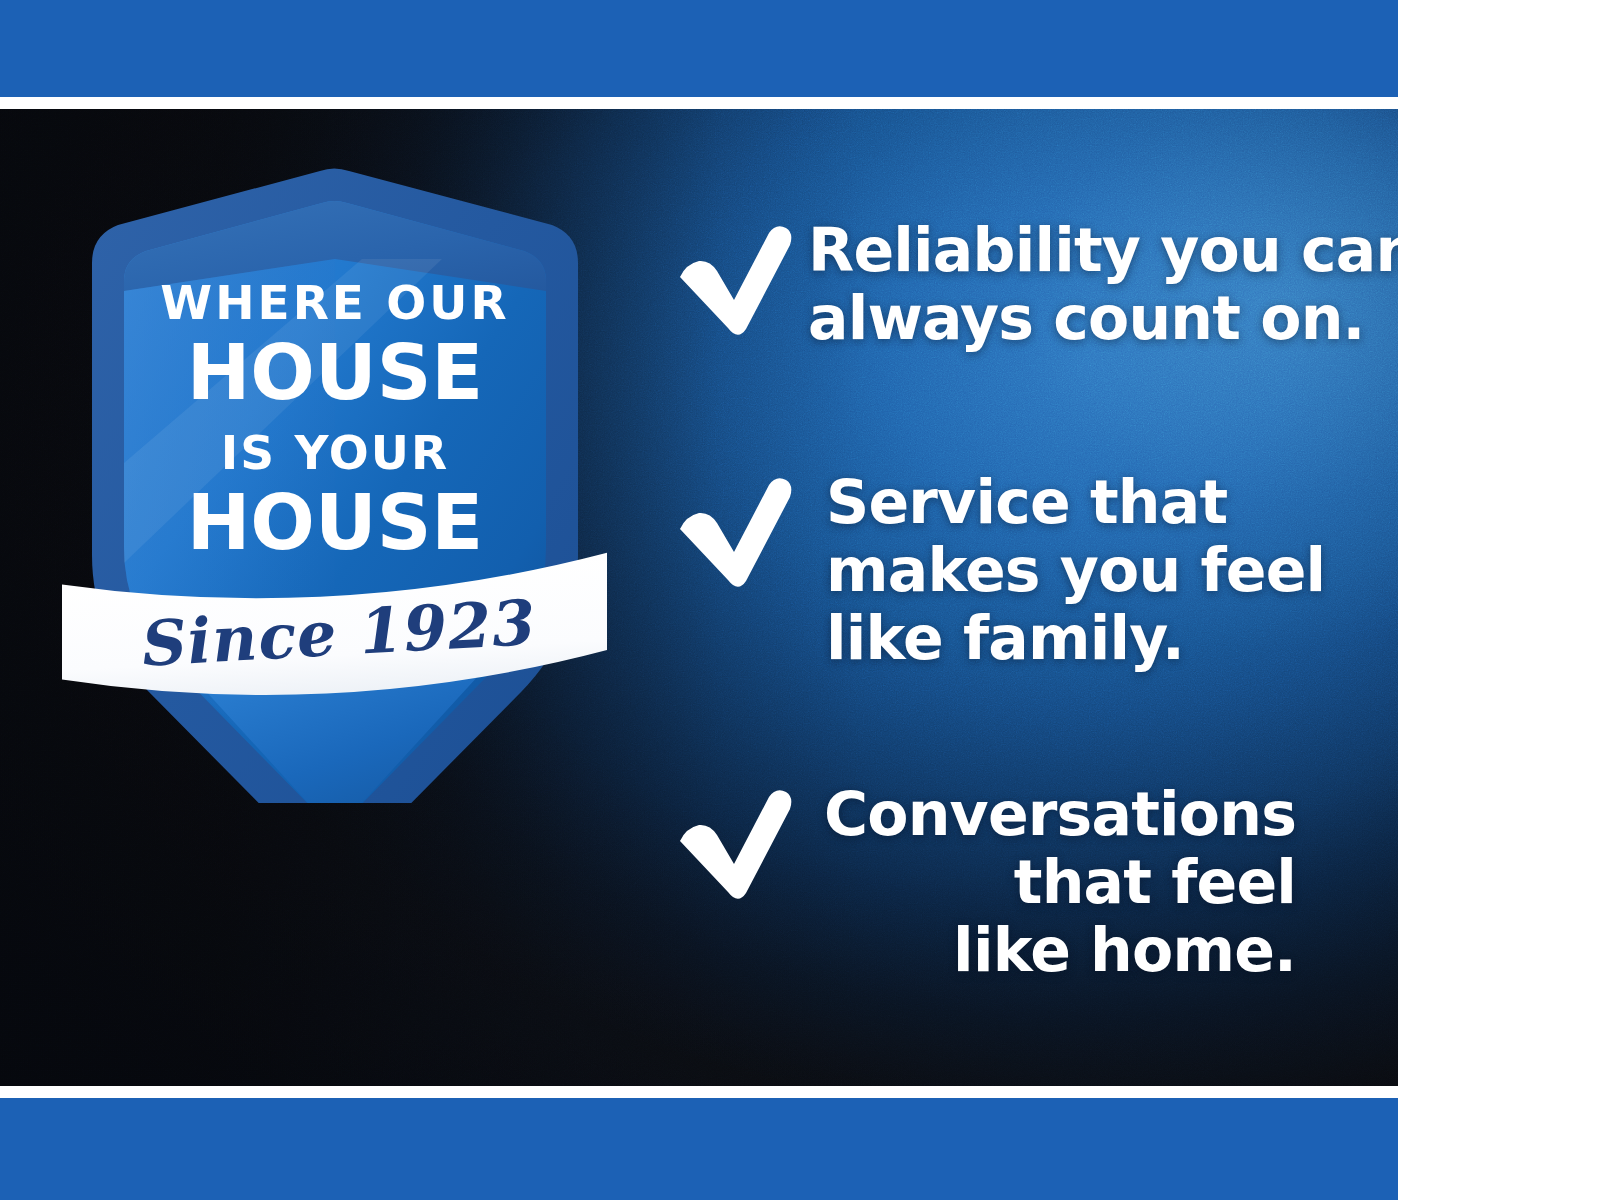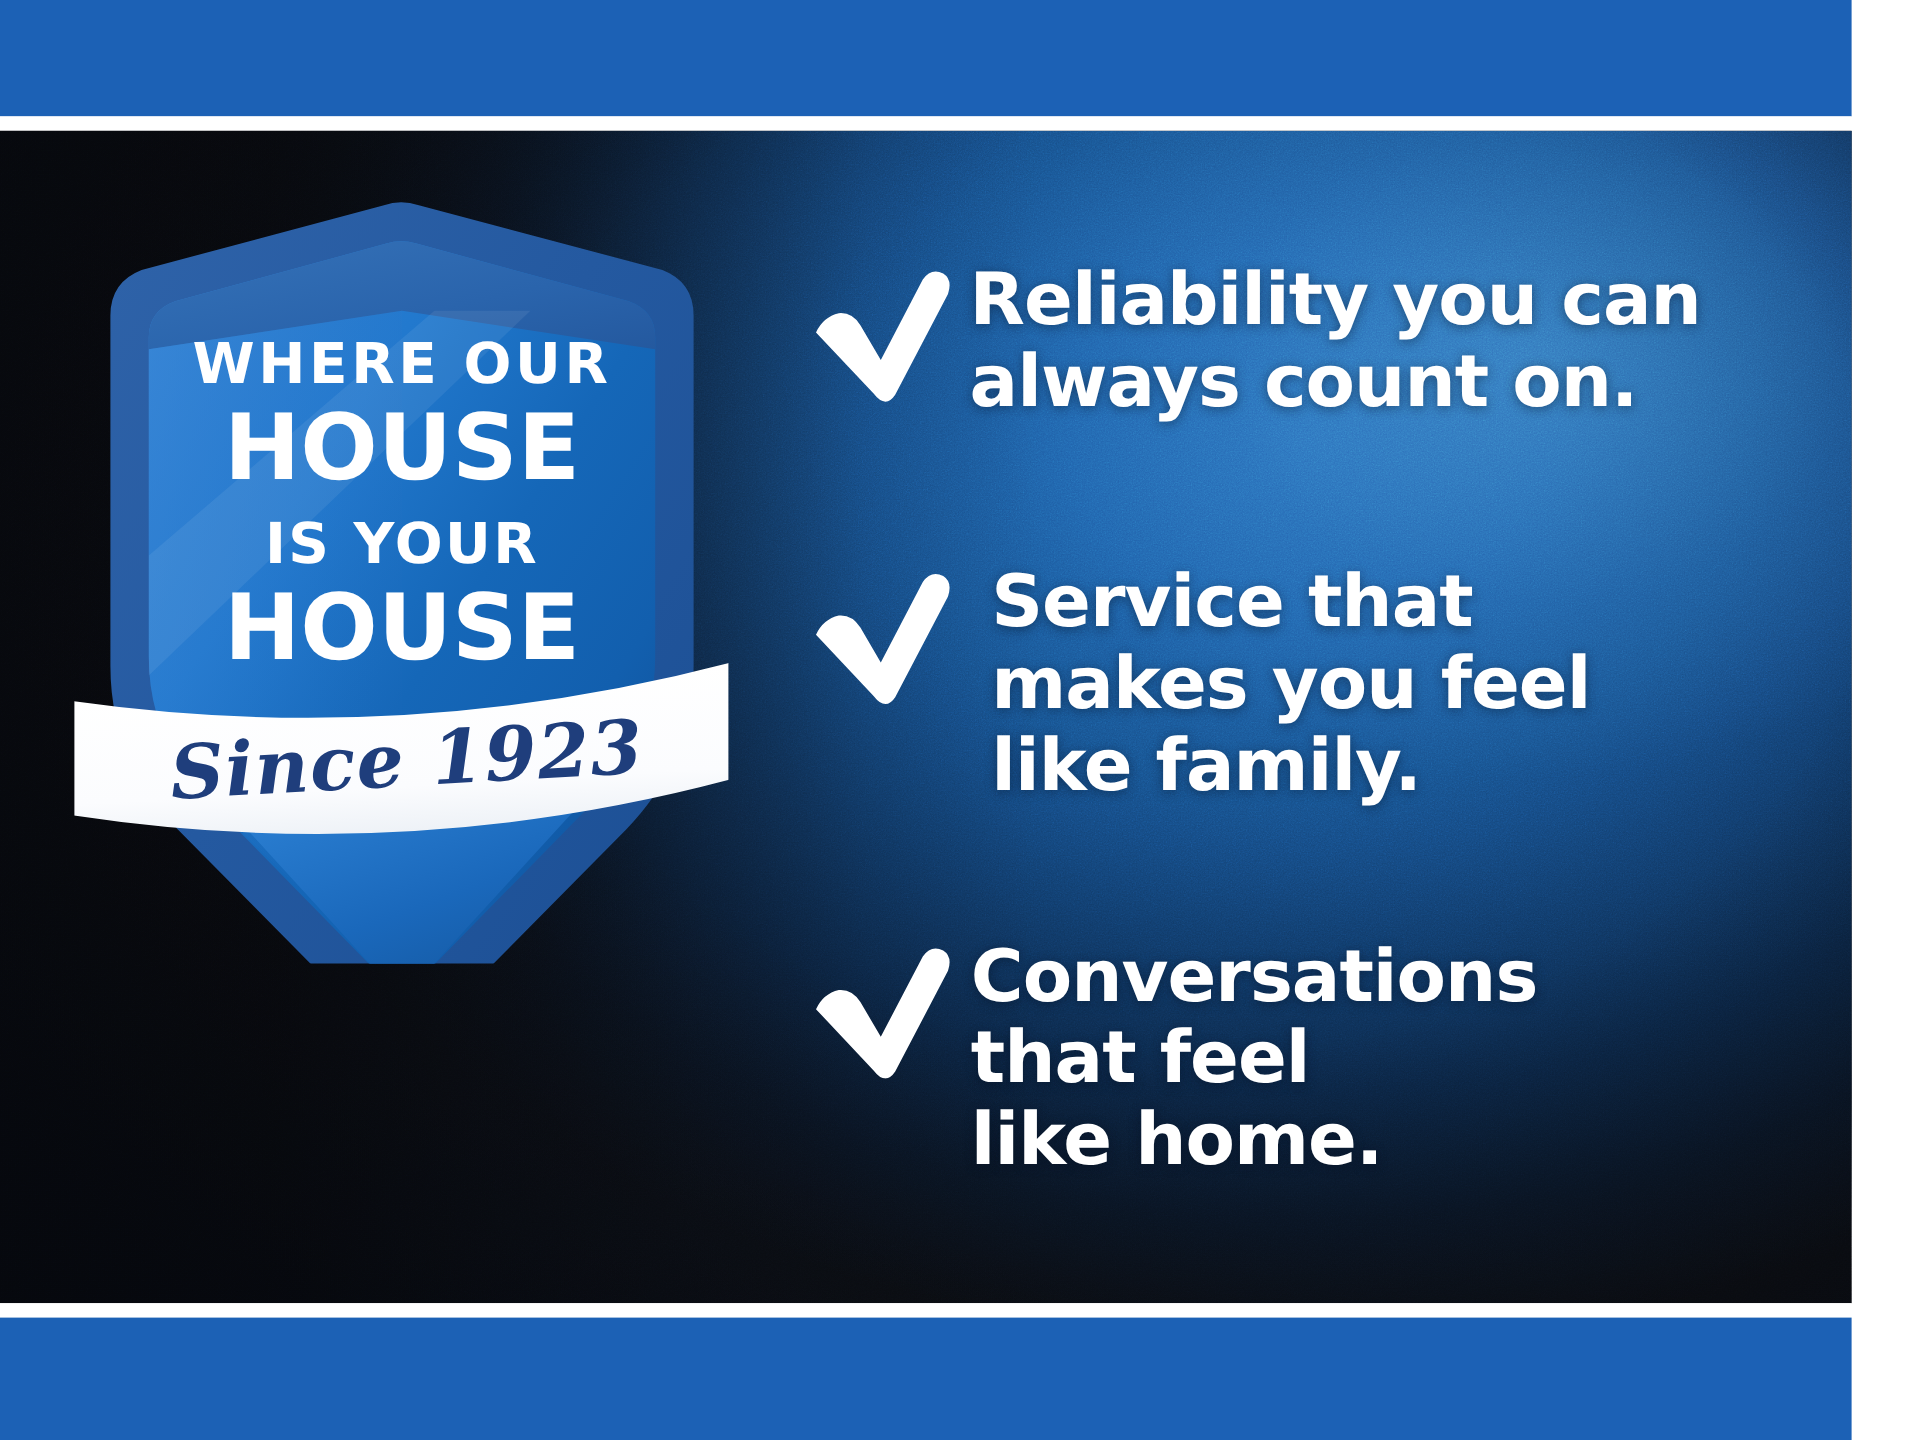--- a/index.html
+++ b/index.html
@@ -7,21 +7,21 @@
     margin: 0;
     padding: 0;
     background: #ffffff;
   }
   body {
     font-family: "Liberation Sans", sans-serif;
   }
 
   #poster {
     position: relative;
-    width: 1543px;
+    width: 1398px;
     height: 1200px;
     overflow: hidden;
     background: #ffffff;
   }
 
   
   .brand-bar {
     position: absolute;
     left: 0;
     width: 1600px;
@@ -171,21 +171,21 @@
     color: #ffffff;
     font-family: "DejaVu Sans", sans-serif;
     font-weight: bold;
     font-size: 60px;
     line-height: 1.13;
     letter-spacing: -0.8px;
     white-space: pre-line;
     text-shadow: 0 2px 10px rgba(4,14,30,0.45);
   }
   .bullet.b2 .bullet-text { margin-left: 18px; }
-  .bullet.b3 .bullet-text { margin-left: 1px; }
+  .bullet.b3 .bullet-text { margin-left: 16px; text-align: right; }
 </style>
 </head>
 <body>
 
 <div id="poster">
 
   <div class="brand-bar top"></div>
   <div class="bar-gap top"></div>
 
   <div id="stage">

